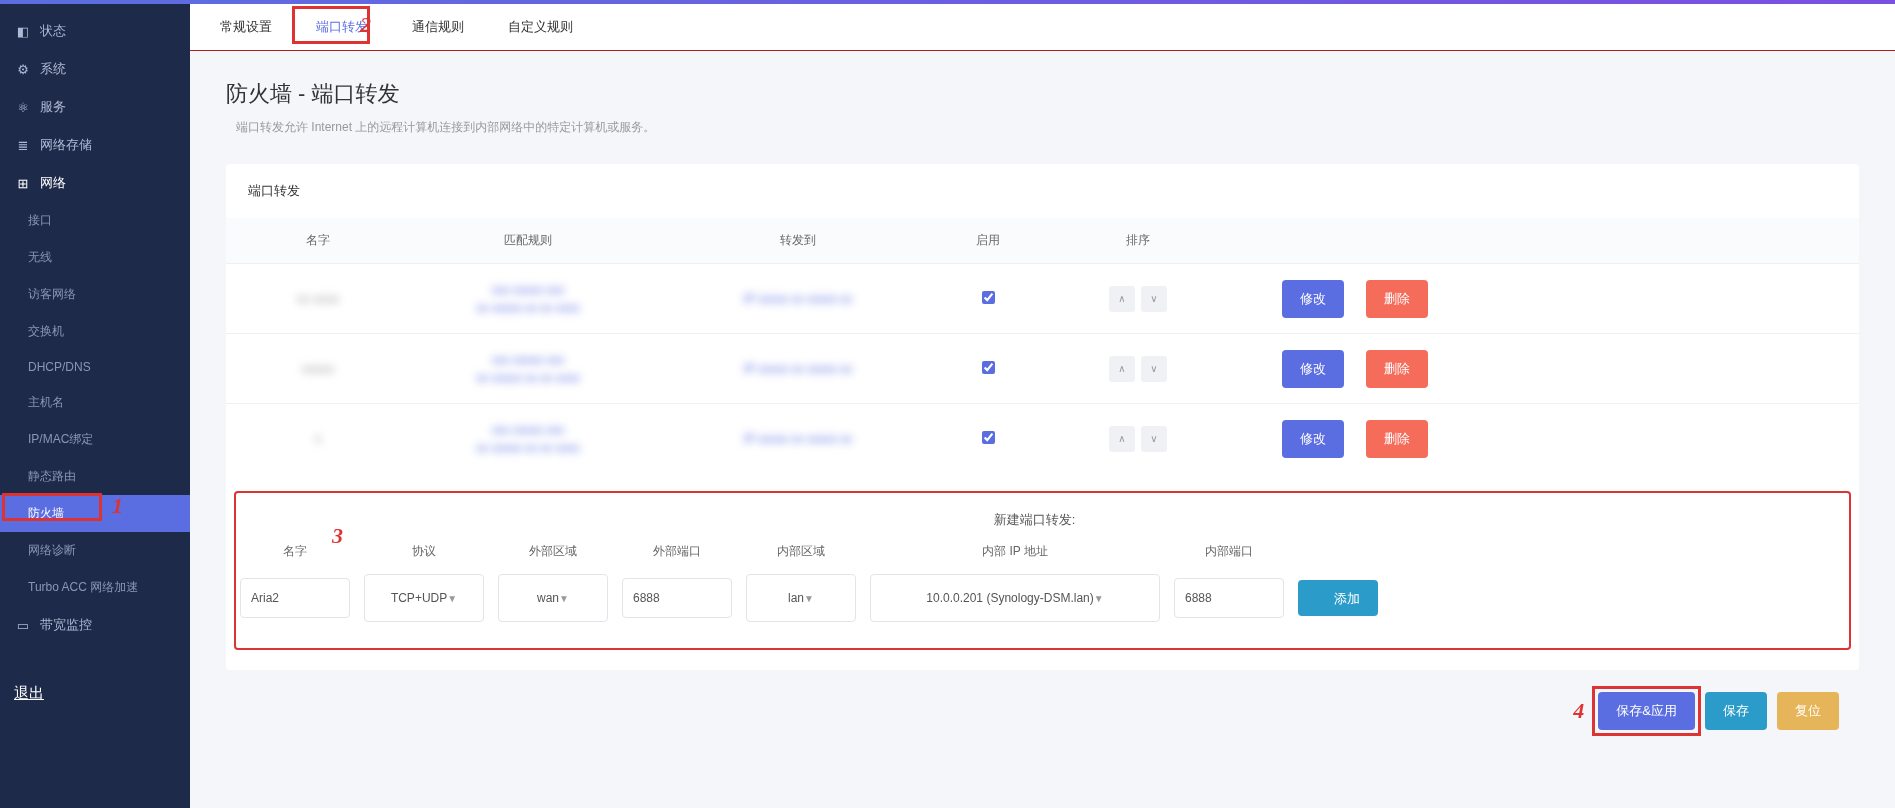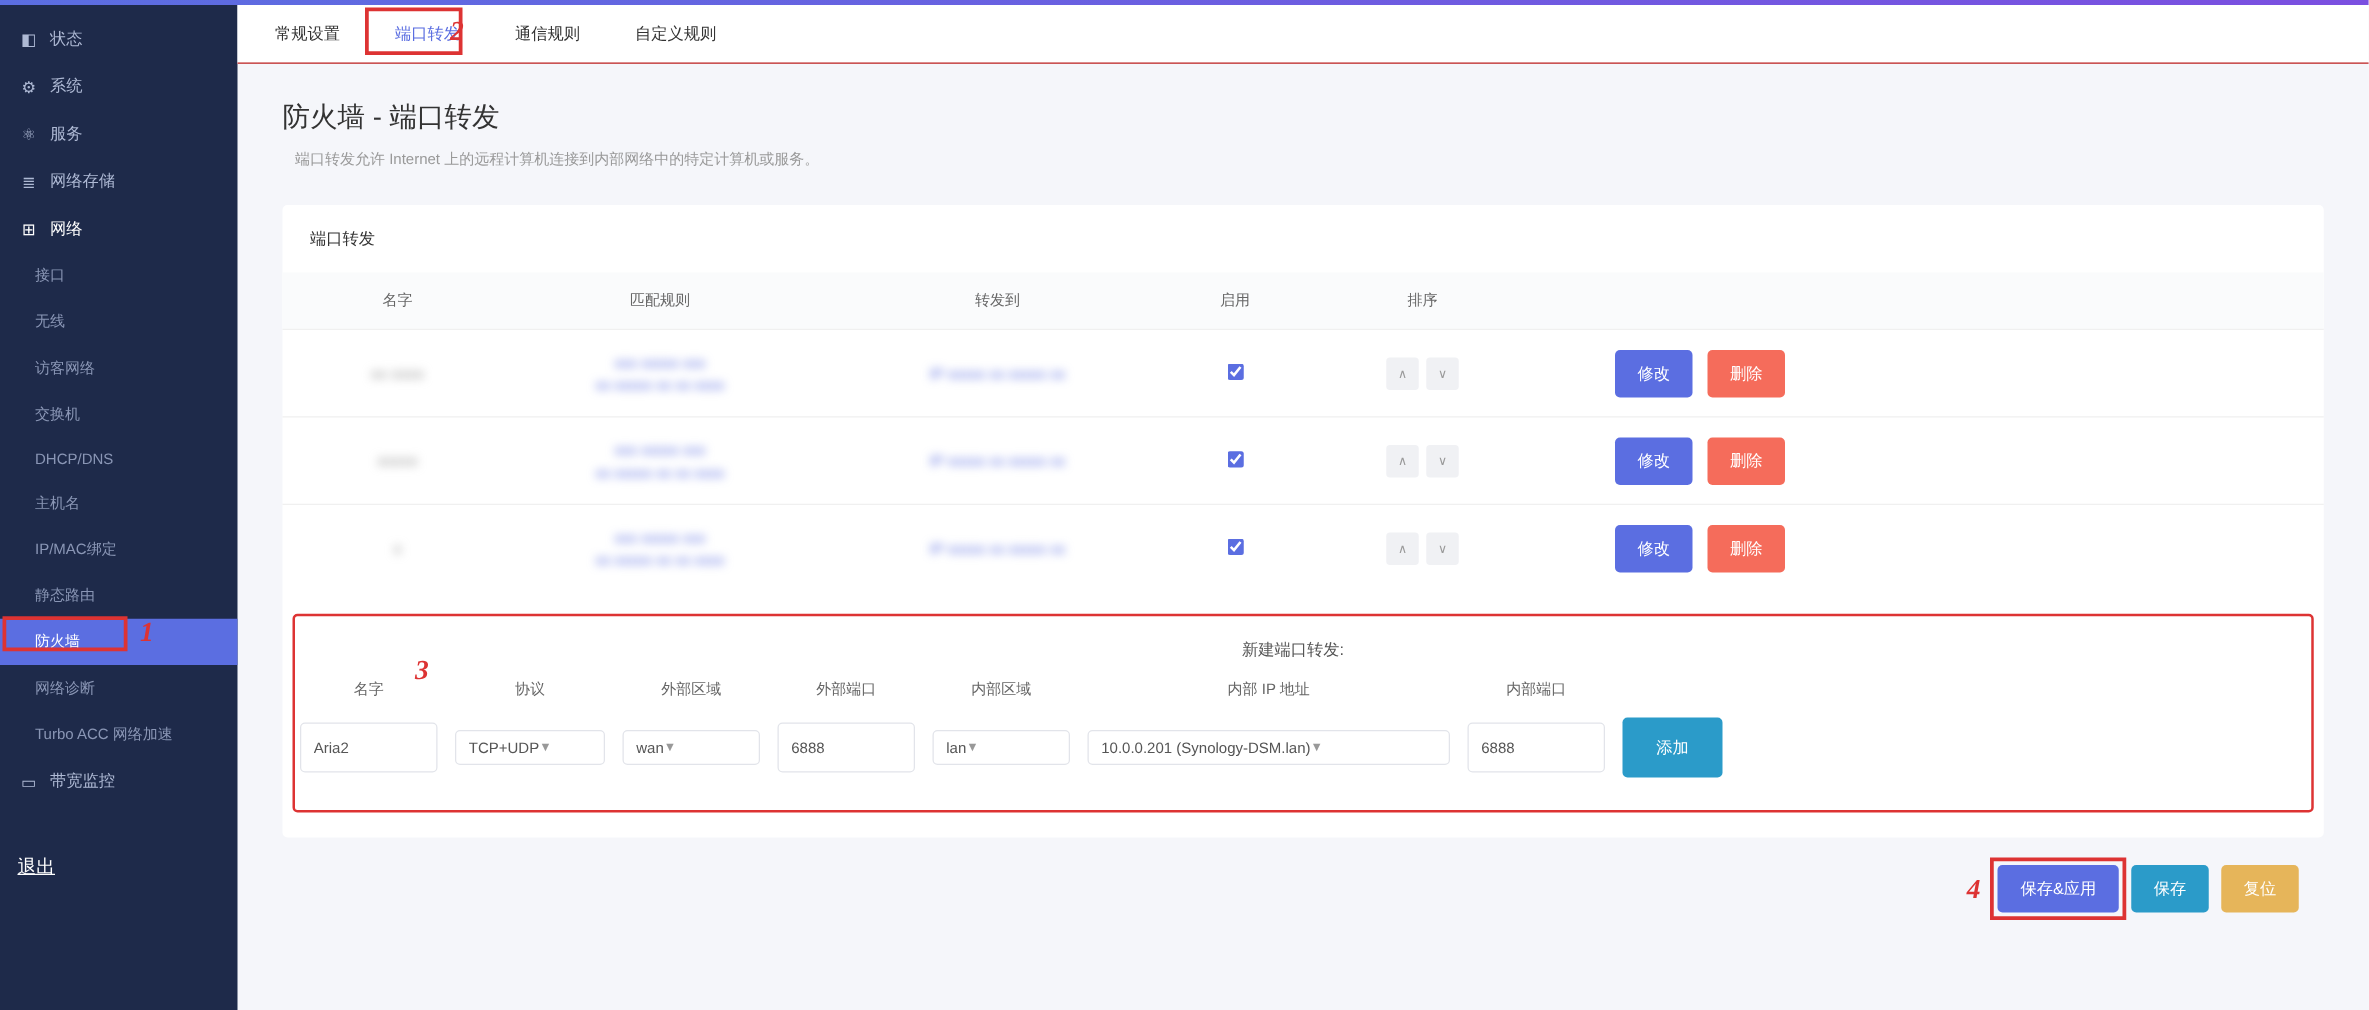--- a/index.html
+++ b/index.html
@@ -21,31 +21,31 @@
 .desc { color: #999; font-size: 12px; margin-bottom: 28px; padding-left: 10px; }
 .card { background: #fff; border-radius: 4px; padding: 0 0 20px 0; }
 .card-title { padding: 18px 22px; font-size: 13px; font-weight: 500; }
 .tbl-head, .tbl-row { display: grid; grid-template-columns: 140px 280px 260px 120px 180px 200px; align-items: center; padding: 14px 22px; }
 .tbl-head { background: #fafbfc; color: #666; font-size: 12px; }
 .tbl-row { border-top: 1px solid #f0f0f0; min-height: 70px; }
 .tbl-row .blur { filter: blur(4px); color: #5b6ee1; font-size: 12px; line-height: 1.5; }
 .tbl-row .blur-name { filter: blur(4px); color: #999; }
 .spin-btns { display: flex; gap: 6px; justify-content: center; }
 .spin-btn { width: 26px; height: 26px; background: #f0f1f4; border-radius: 3px; display: flex; align-items: center; justify-content: center; cursor: pointer; font-size: 10px; color: #999; }
-.row-actions { display: flex; gap: 12px; justify-content: flex-end; }
+.row-actions { display: flex; gap: 22px; justify-content: flex-end; }
 .btn { border: none; padding: 10px 18px; border-radius: 4px; color: #fff; cursor: pointer; font-size: 13px; }
 .btn-primary { background: #5b6ee1; }
 .btn-danger { background: #f56c5b; }
 .btn-info { background: #2b9bc9; }
 .btn-warn { background: #e6b55a; }
 .new-box { border: 2px solid #d33; margin: 18px 8px 0 8px; border-radius: 4px; padding: 18px 20px 26px 4px; position: relative; }
 .new-title { text-align: center; font-size: 13px; margin-bottom: 14px; color: #555; }
 .new-labels, .new-fields { display: grid; grid-template-columns: 110px 120px 110px 110px 110px 290px 110px 80px; gap: 14px; align-items: center; }
 .new-labels { text-align: center; font-size: 12px; color: #666; margin-bottom: 14px; }
-.fld { height: 28px; border: 1px solid #e2e4ea; border-radius: 4px; padding: 0 10px; display: flex; align-items: center; justify-content: flex-start; background: #fff; font-size: 12px; color: #555; }
+.fld { height: 48px; border: 1px solid #e2e4ea; border-radius: 4px; padding: 0 10px; display: flex; align-items: center; justify-content: center; background: #fff; font-size: 12px; color: #555; }
 .fld .caret { color: #999; font-size: 10px; }
 input.fld-input { height: 40px; border: 1px solid #e2e4ea; border-radius: 4px; padding: 0 10px; width: 100%; font-size: 12px; color: #555; }
 .footer-btns { display: flex; justify-content: flex-end; gap: 10px; padding: 22px 20px 0 0; align-items: center; }
 .annot { position: absolute; color: #d33; font-size: 22px; font-weight: bold; font-style: italic; pointer-events: none; font-family: Georgia, serif; }
 .red-box { position: absolute; border: 3px solid #d33; pointer-events: none; }
 .chk { text-align: center; }
 .chk input { accent-color: #5b6ee1; }
 .cell-center { text-align: center; }
 </style>
 </head>
@@ -221,21 +221,21 @@
             <input class="fld-input" value="6888" style="">
             <div class="fld">
                 <span>lan</span>
                 <span class="caret">▼</span>
               </div>
             <div class="fld">
                 <span>10.0.0.201 (Synology-DSM.lan)</span>
                 <span class="caret">▼</span>
               </div>
             <input class="fld-input" value="6888" style="">
-            <button class="btn btn-info" style="height:48px;">添加</button>
+            <button class="btn btn-info" style="height:36px;text-align:right;">添加</button>
           </div>
         </div>
       </div>
 
       <div class="footer-btns" style="position:relative;">
         <span class="annot" style="position:relative; margin-right:4px;">4</span>
         <div style="position:relative;">
           <button class="btn btn-primary">保存&amp;应用</button>
           <div class="red-box" style="left:-6px; top:-6px; right:-6px; bottom:-6px;"></div>
         </div>

